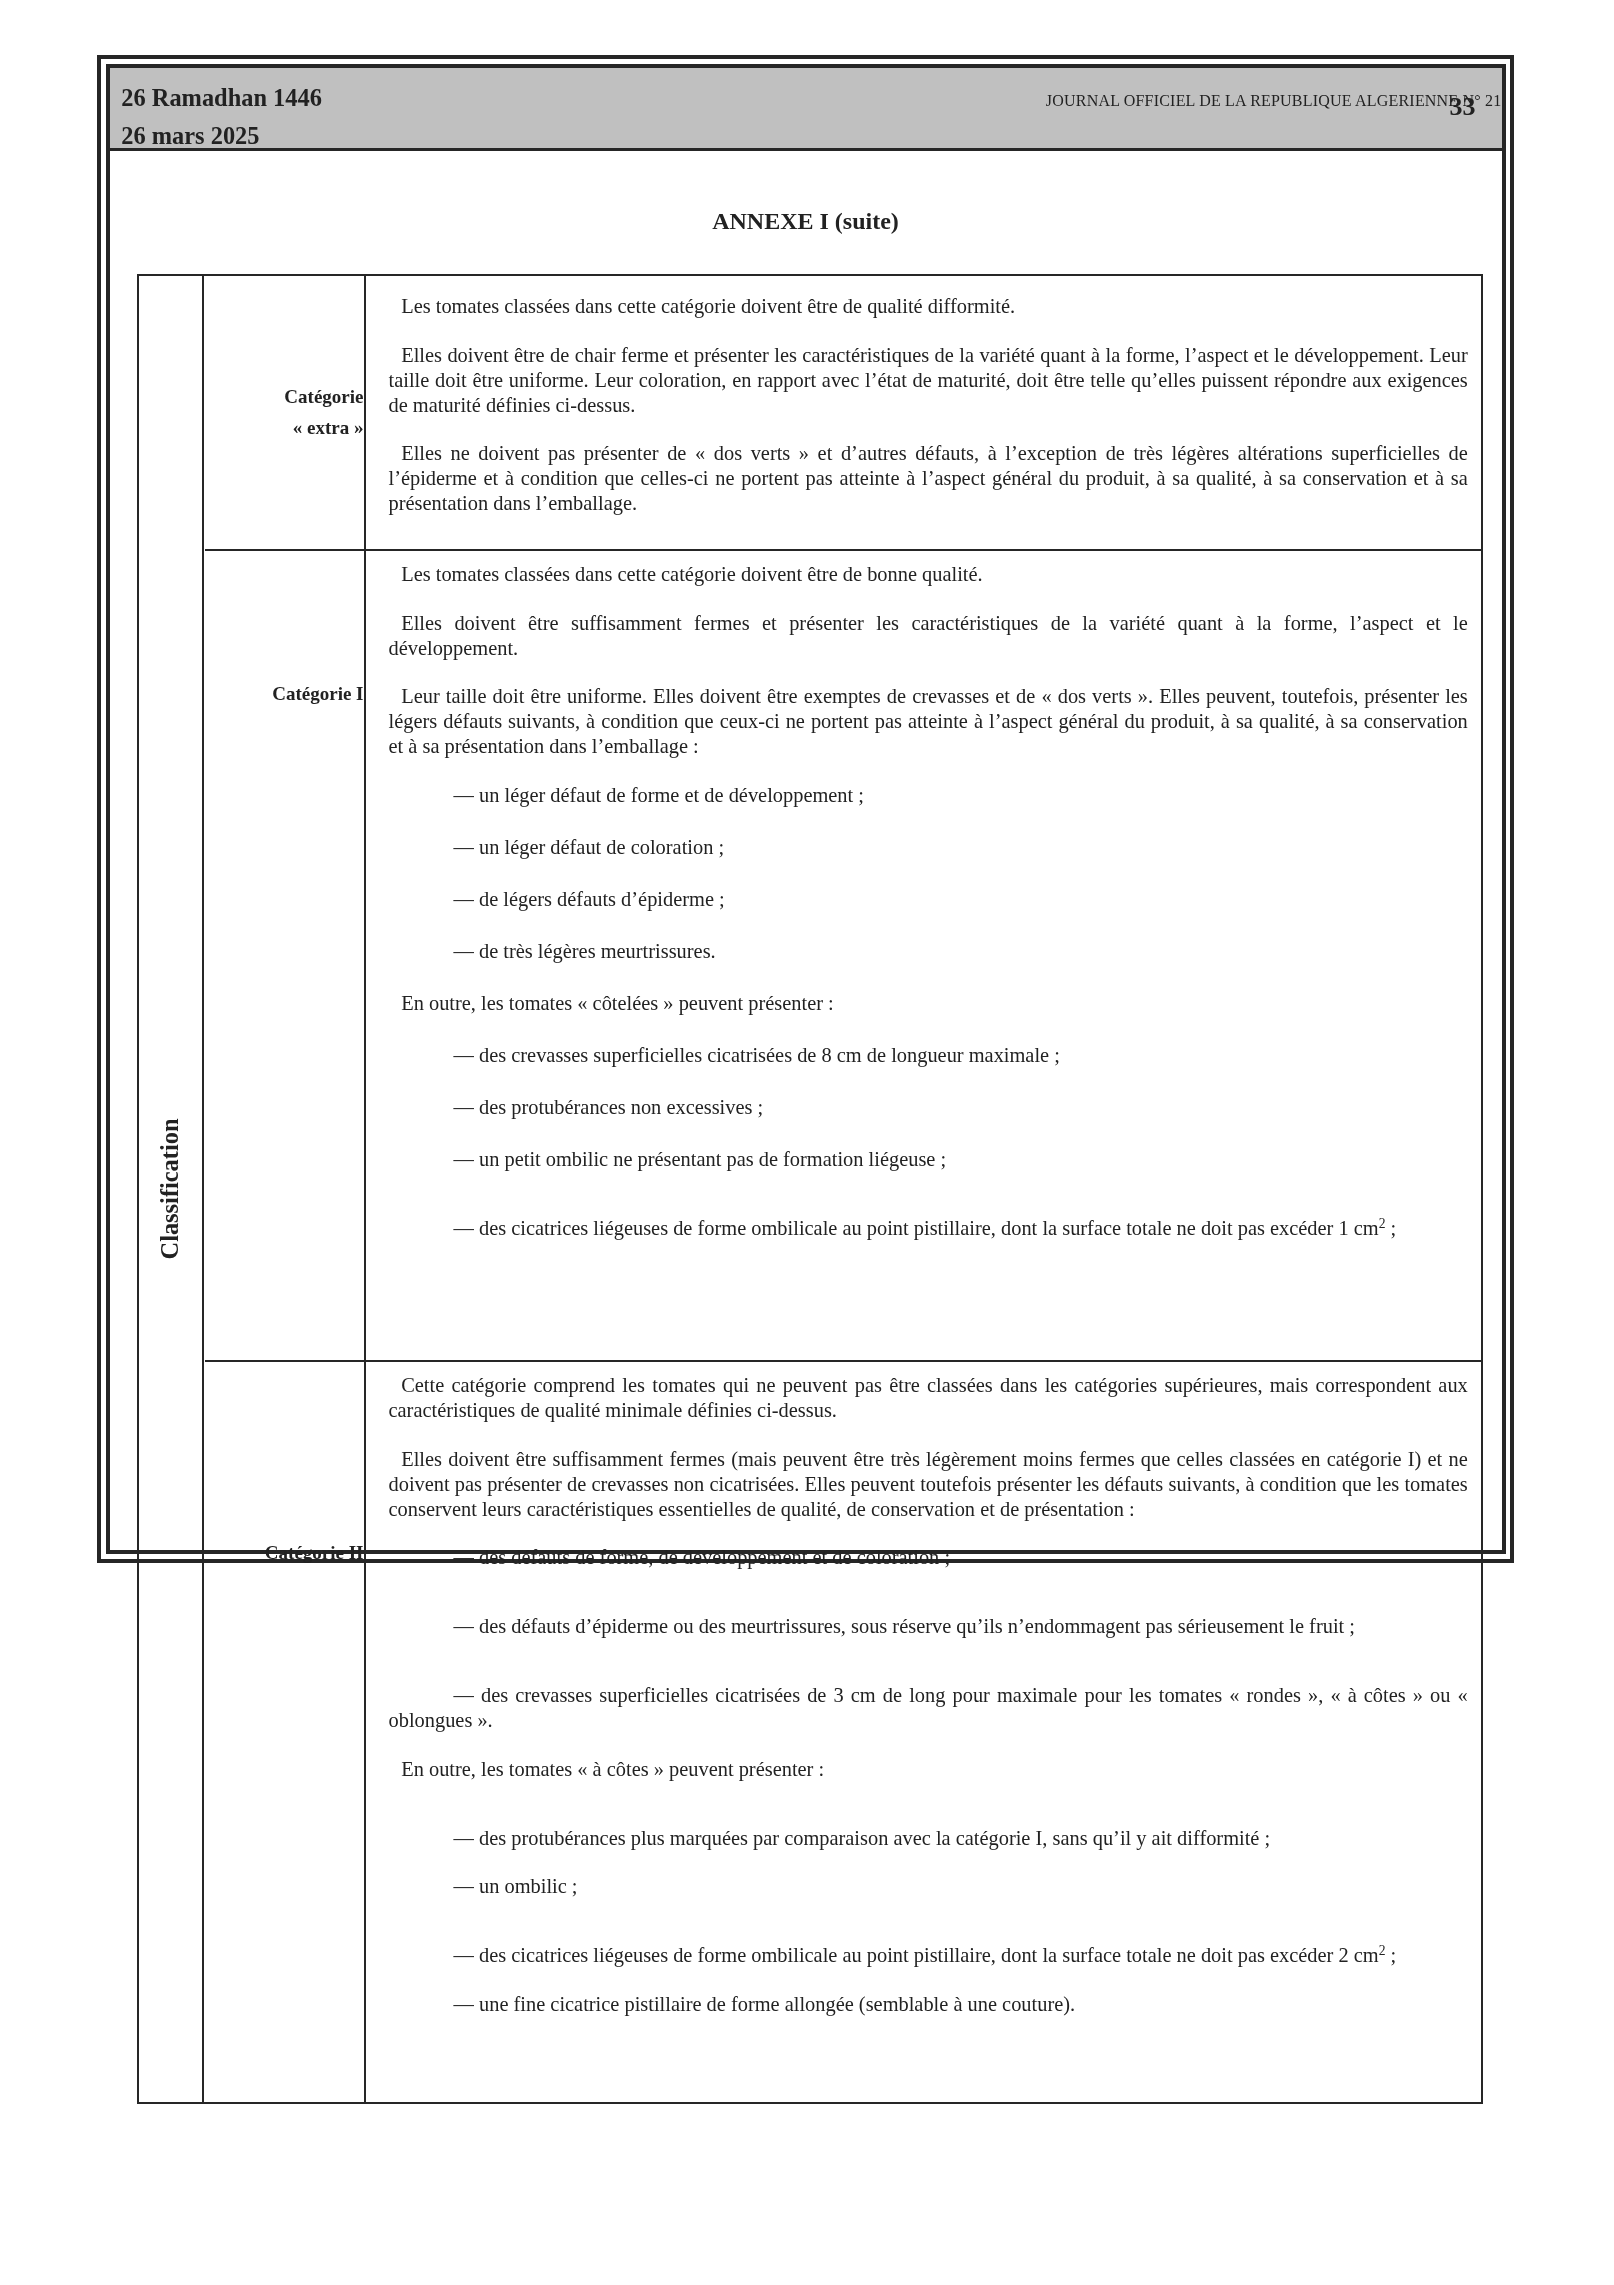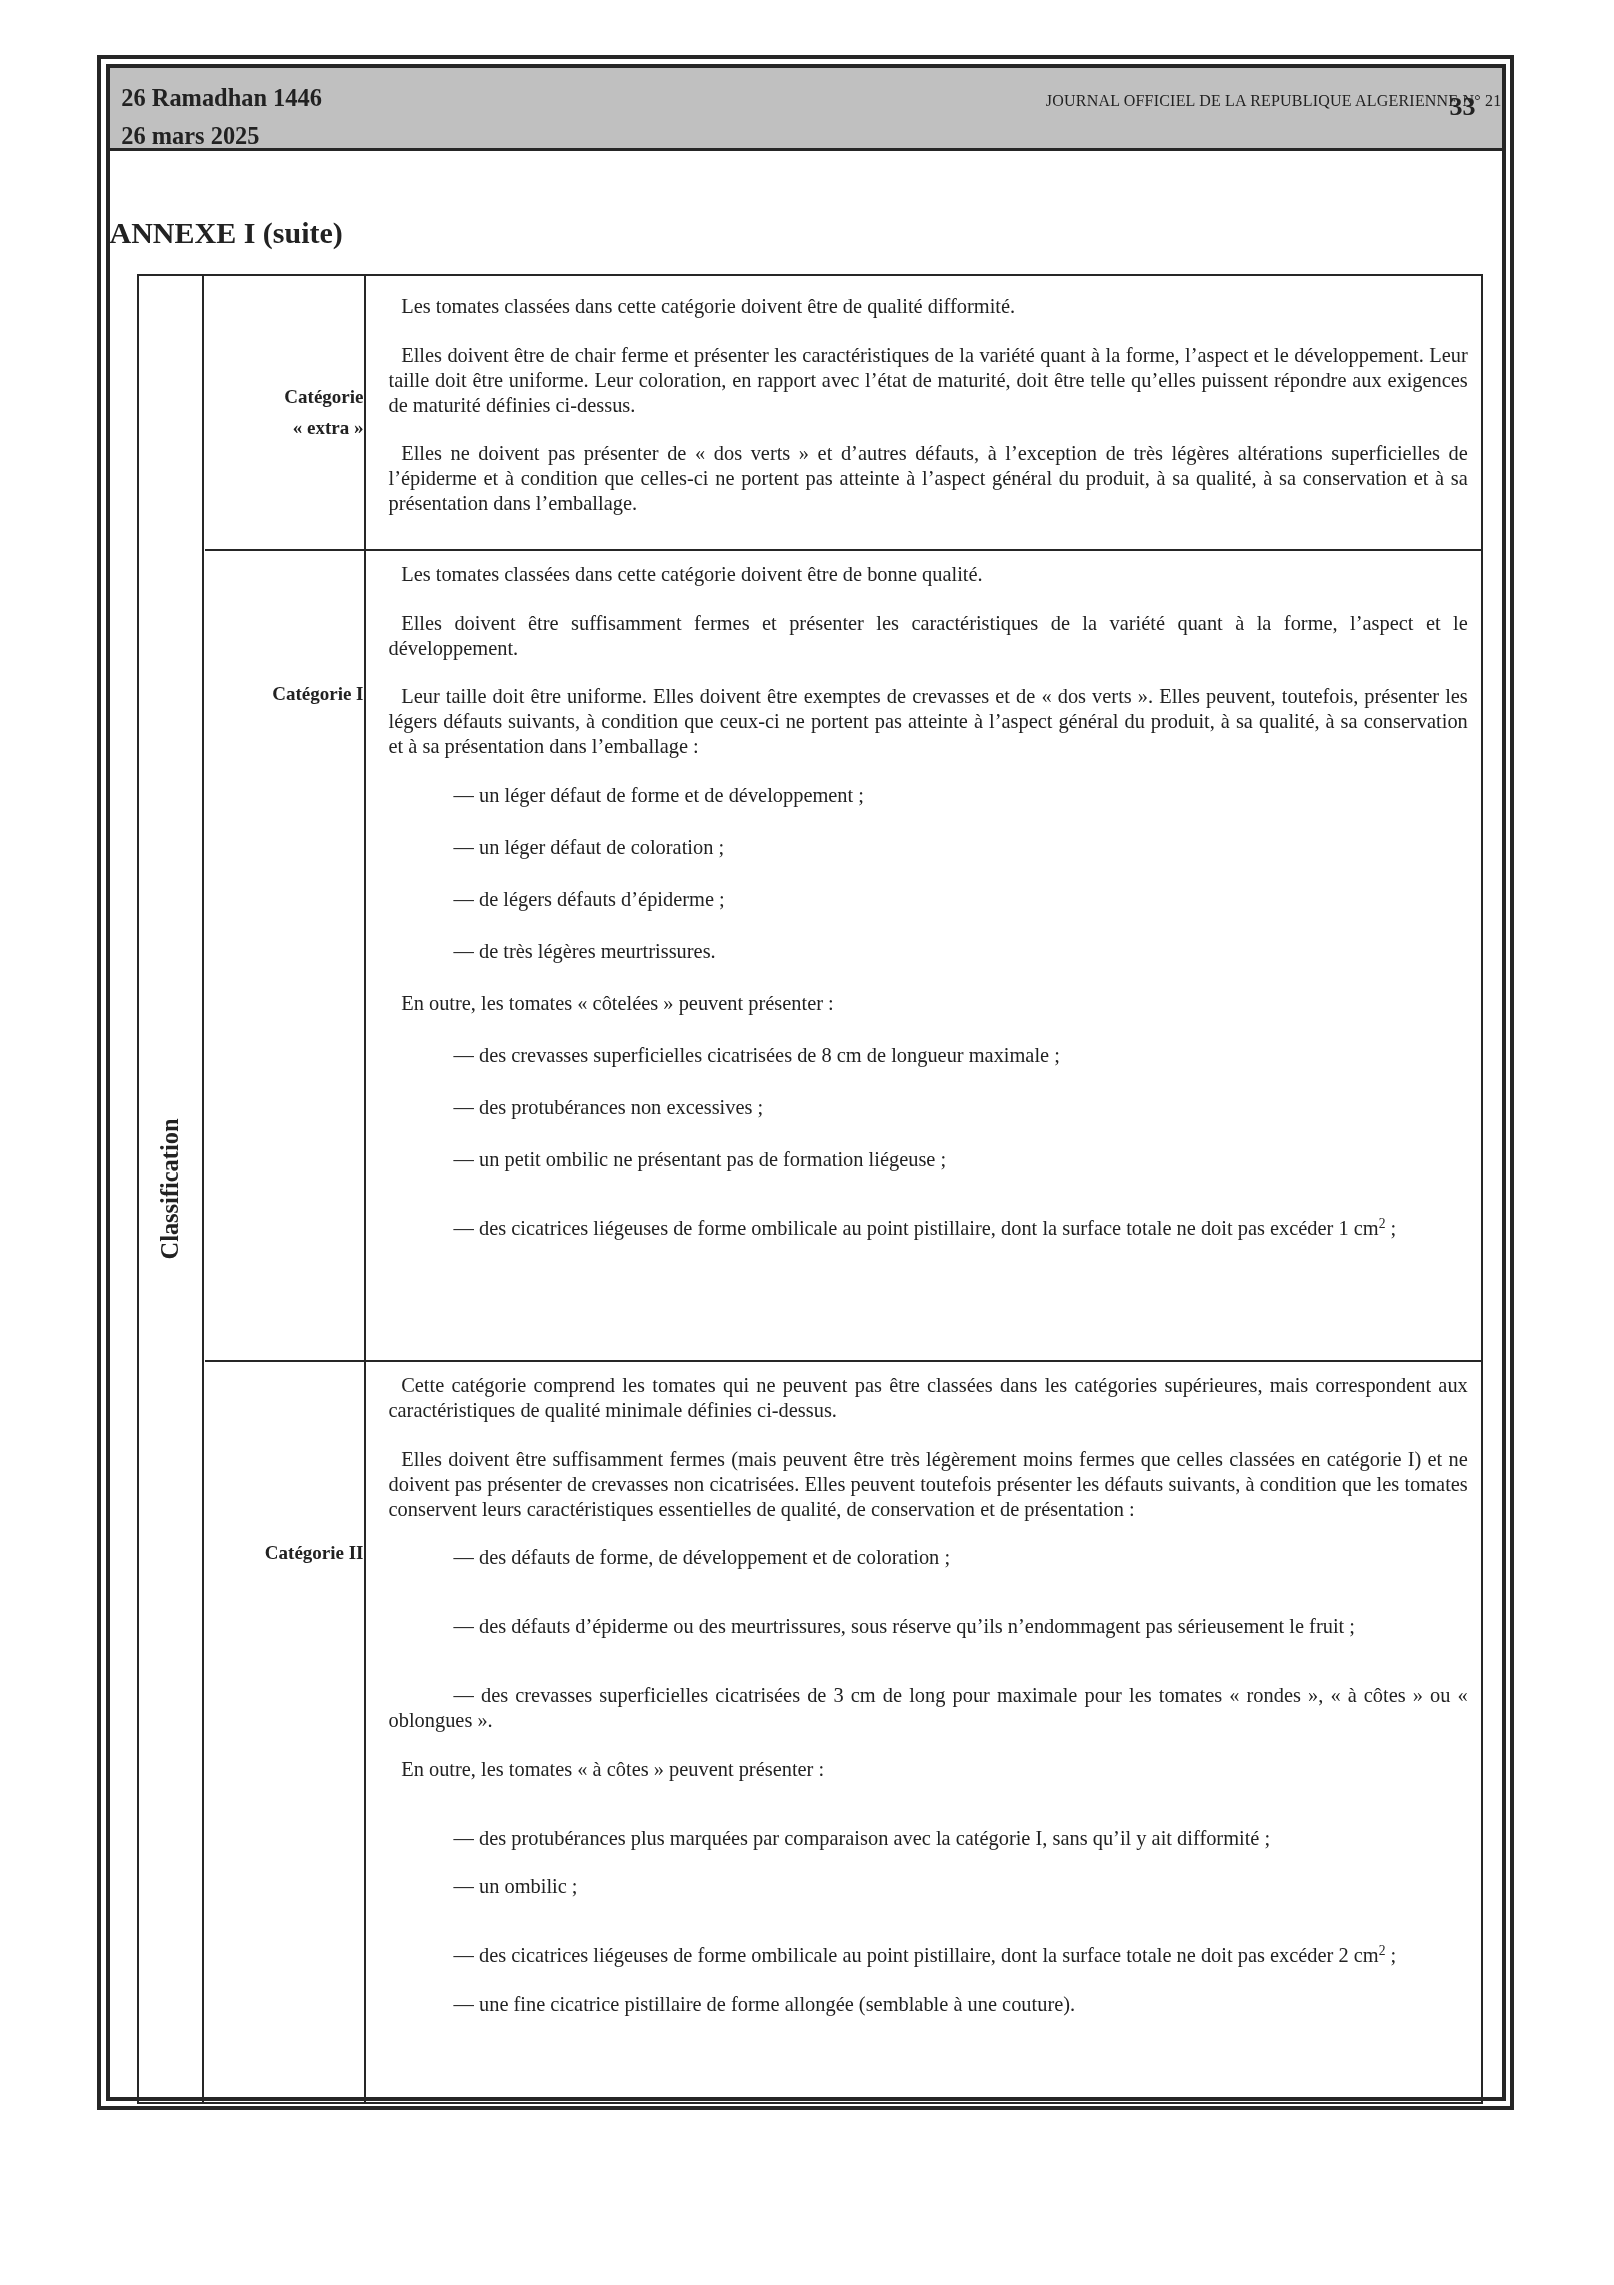--- a/index.html
+++ b/index.html
@@ -1,23 +1,23 @@
 <!DOCTYPE html>
 <html style="font-size:14.5px"><head>
 <meta charset="utf-8">
 <style>
   html, body { margin: 0; padding: 0; background: #ffffff; }
   body { width: 1615px; height: 2285px; position: relative; font-family: "Liberation Serif", "DejaVu Serif", serif; color: #222222; }
-  .frame-outer { position: absolute; left: 97px; top: 55px; width: 1417px; height: 2055px; border: 4.5px solid #262626; box-sizing: border-box; }
+  .frame-outer { position: absolute; left: 97px; top: 55px; width: 1417px; height: 1508px; border: 4.5px solid #262626; box-sizing: border-box; }
   .frame-inner { position: absolute; left: 4.5px; top: 5.4px; right: 4.5px; bottom: 5.4px; border: 4.5px solid #262626; }
   .header { position: absolute; left: 0; top: 0; right: 0; height: 80px; background: #c0c0c0; border-bottom: 3.6px solid #262626; }
   .hdr-date { position: absolute; left: 11.8px; top: 11px; font-weight: bold; font-size: 24.4px; line-height: 38px; }
   .hdr-title { position: absolute; left: 0; right: 0; top: 23.5px; text-align: right; font-weight: normal; font-size: 16px; letter-spacing: 0.2px; }
   .hdr-page { position: absolute; right: 26px; top: 23.5px; font-weight: bold; font-size: 26px; }
-  .annex-title { position: absolute; left: 0; right: 0; top: 148px; font-weight: bold; font-size: 30px; }
+  .annex-title { position: absolute; left: 0; right: 0; top: 140px; text-align: center; font-weight: bold; font-size: 24px; }
   .table { position: absolute; left: 27px; top: 206px; width: 1346px; height: 1830px; border: 2.7px solid #262626; box-sizing: border-box; }
   .col-class { position: absolute; left: 0; top: 0; width: 63px; bottom: 0; border-right: 2.7px solid #262626; }
   .class-label { position: absolute; left: 50%; top: 50%; transform: translate(-50%,-50%) rotate(-90deg); font-weight: bold; font-size: 24.4px; white-space: nowrap; }
   .row { position: absolute; left: 66px; right: 0; }
   .row + .row { border-top: 2.7px solid #262626; }
   .cat-cell { position: absolute; left: 0; top: 0; bottom: 0; width: 159px; border-right: 2.7px solid #262626; }
   .cat-label { position: absolute; left: 0; right: 0; text-align: right; font-weight: bold; font-size: 19px; line-height: 31px; }
   .content { position: absolute; left: 162px; right: 0; top: 0; bottom: 0; padding: 18px 12.7px 0 22px; font-size: 20.4px; line-height: 25px; text-align: justify; }
   .content p { margin: 0 0 23.5px 0; text-indent: 12.7px; }
   .content p.dash { text-indent: 65px; margin-bottom: 27px; }

